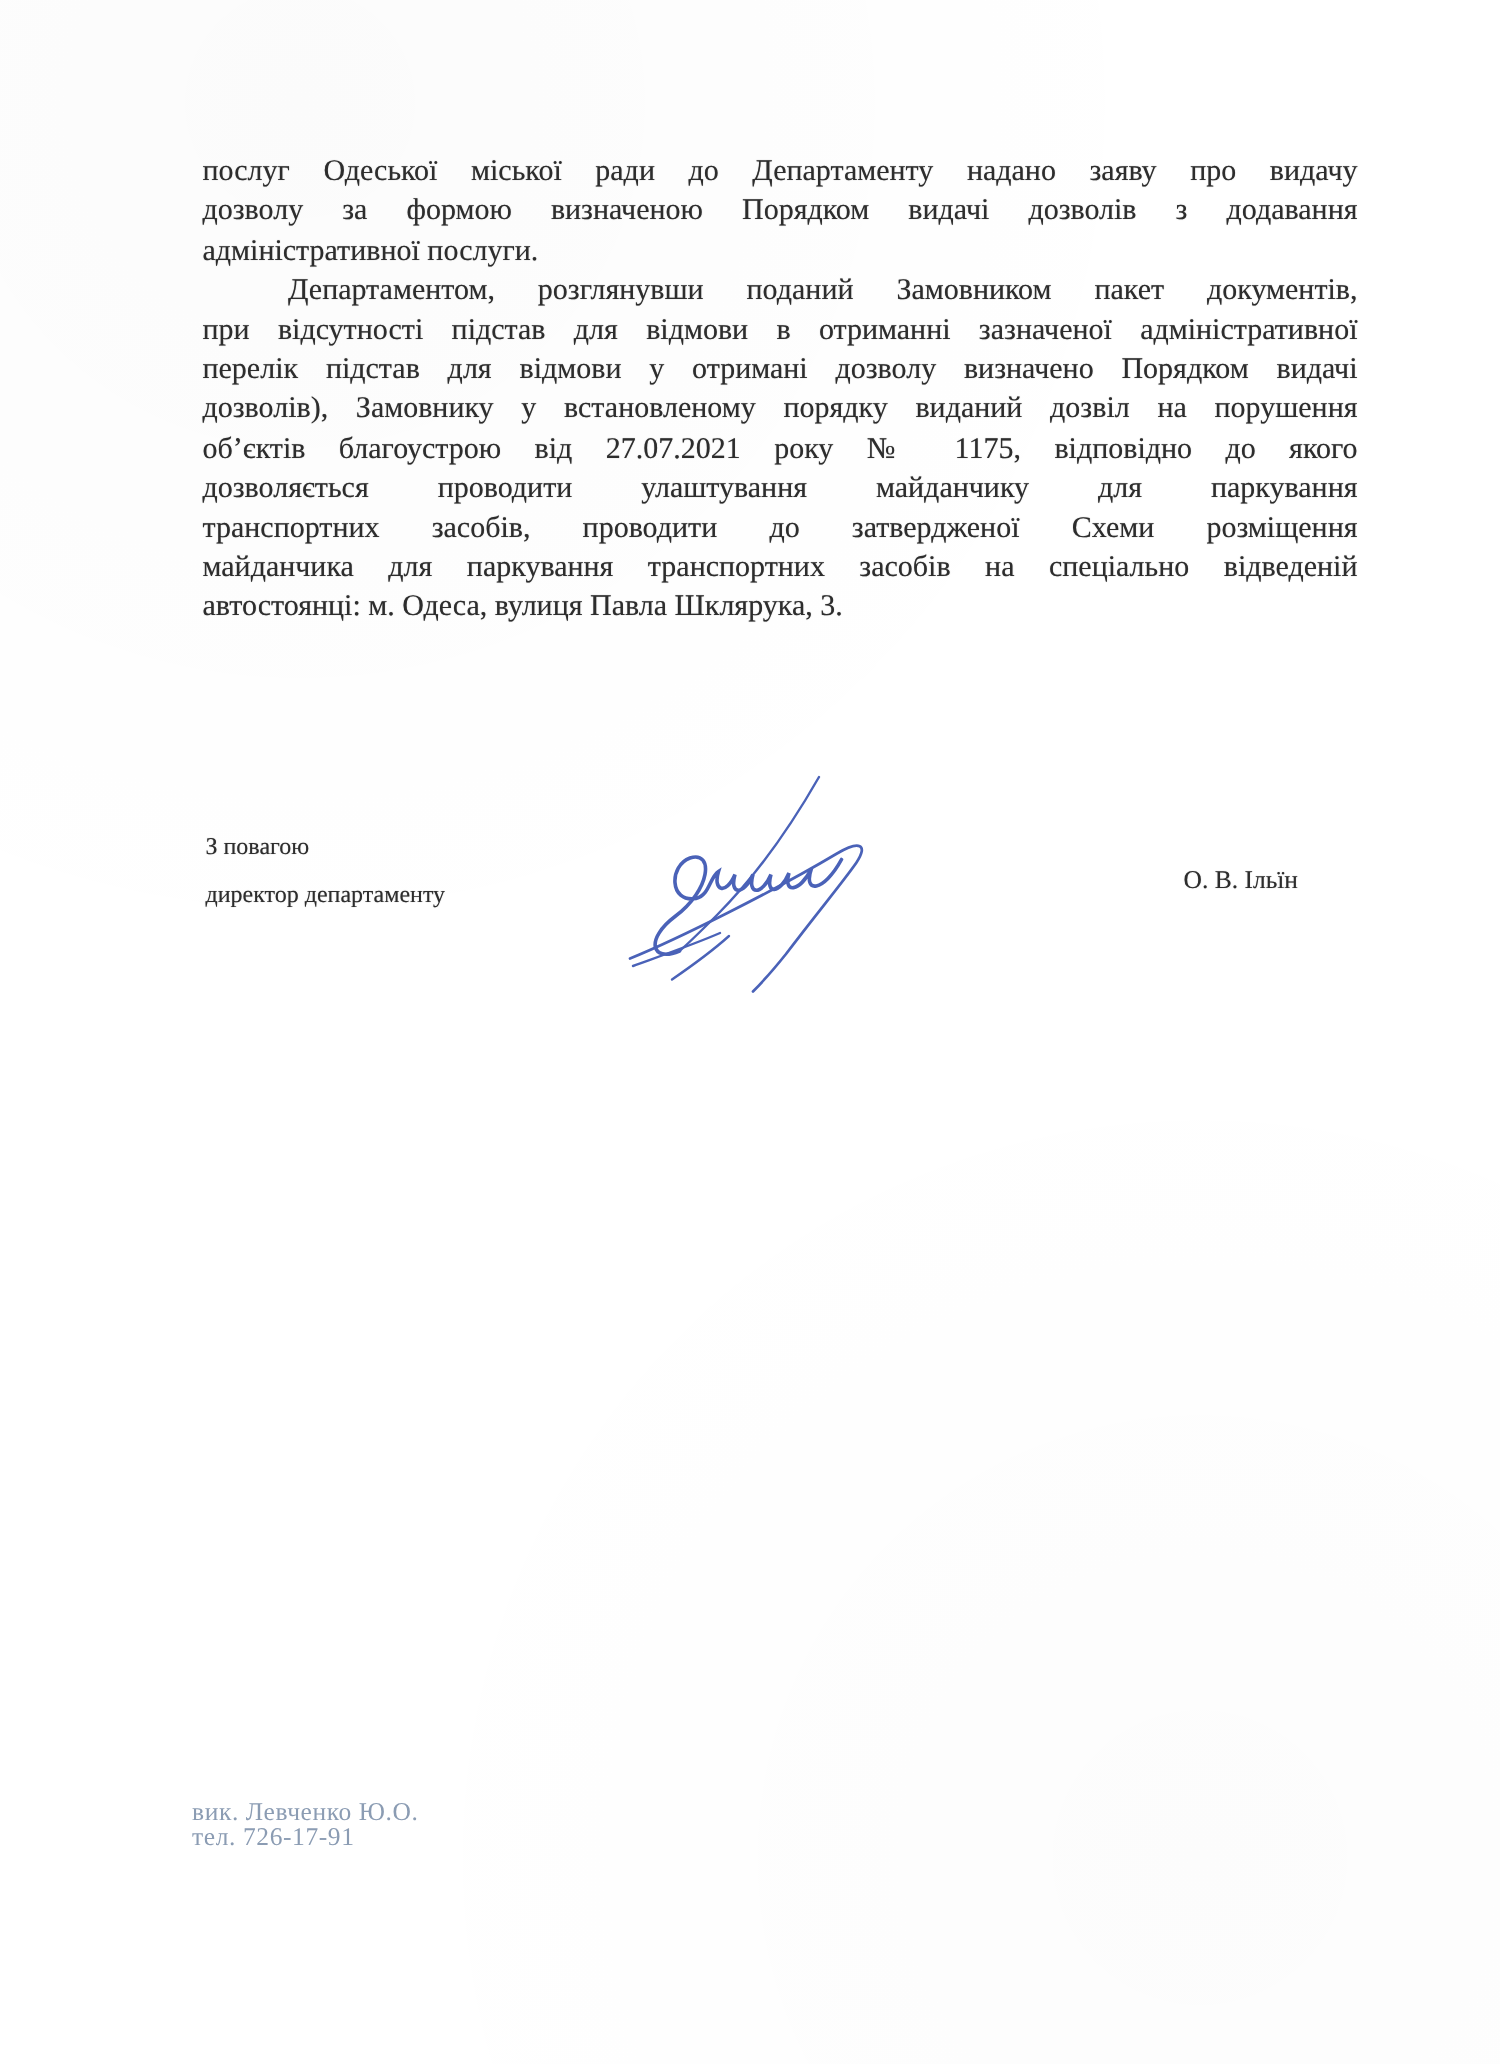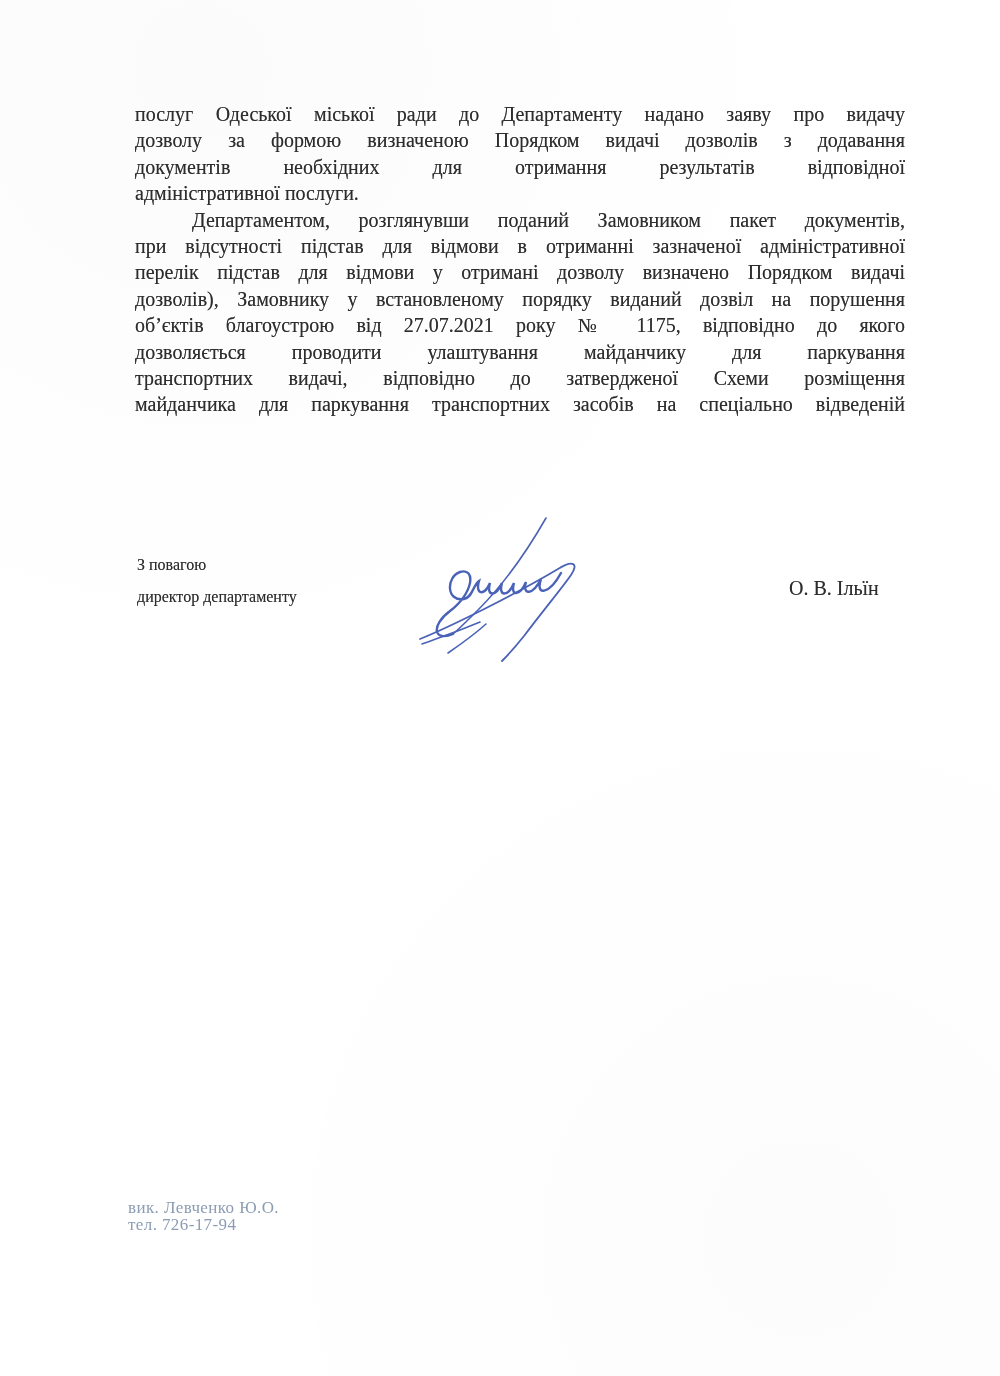--- a/index.html
+++ b/index.html
@@ -44,21 +44,21 @@
     color: #2d2d2d;
     font-size: 16px;
     line-height: 32px;
     text-shadow: 0 0 0.6px rgba(45,45,45,0.5);
   }
   .signer-name {
     position: absolute;
     left: 789px;
     top: 577px;
     color: #2d2d2d;
-    font-size: 20px;
+    font-size: 17px;
     text-shadow: 0 0 0.6px rgba(45,45,45,0.5);
   }
   .signature-wrap {
     position: absolute;
     left: 418px;
     top: 512px;
     width: 185px;
     height: 150px;
   }
   .footer-exec {
@@ -73,32 +73,32 @@
 </style>
 </head>
 <body>
 
 <div class="page">
 
   <div class="letter-body">
     <div>
       <div class="line">послуг Одеської міської ради до Департаменту надано заяву про видачу</div>
       <div class="line">дозволу за формою визначеною Порядком видачі дозволів з додавання</div>
-      <div class="line">документів необхідних для отримання результатів відповідної</div>
       <div class="line last">адміністративної послуги.</div>
     </div>
     <div>
       <div class="line indent">Департаментом, розглянувши поданий Замовником пакет документів,</div>
       <div class="line">при відсутності підстав для відмови в отриманні зазначеної адміністративної</div>
       <div class="line">перелік підстав для відмови у отримані дозволу визначено Порядком видачі</div>
       <div class="line">дозволів), Замовнику у встановленому порядку виданий дозвіл на порушення</div>
       <div class="line">об’єктів благоустрою від 27.07.2021 року № 1175, відповідно до якого</div>
       <div class="line">дозволяється проводити улаштування майданчику для паркування</div>
-      <div class="line">транспортних видачі, відповідно до затвердженої Схеми розміщення</div>
+      <div class="line">транспортних засобів, проводити до затвердженої Схеми розміщення</div>
       <div class="line">майданчика для паркування транспортних засобів на спеціально відведеній</div>
+      <div class="line last">автостоянці: м. Одеса, вулиця Павла Шклярука, 3.</div>
     </div>
   </div>
 
   <div class="closing">
     <div>З повагою</div>
     <div>директор департаменту</div>
   </div>
 
   <div class="signature-wrap">
     <svg viewBox="0 0 185 150" width="185" height="150" aria-hidden="true">
@@ -109,16 +109,16 @@
         <path stroke-width="1.6" d="M4,132 C26,124 46,117 62,110"></path>
         <path stroke-width="1.6" d="M30,141 C46,130 58,121 68,112"></path>
       </g>
     </svg>
   </div>
 
   <div class="signer-name">О. В. Ільїн</div>
 
   <div class="footer-exec">
     <div>вик. Левченко Ю.О.</div>
-    <div>тел. 726-17-94</div>
+    <div>тел. 726-17-91</div>
   </div>
 
 </div>
 
 </body></html>

